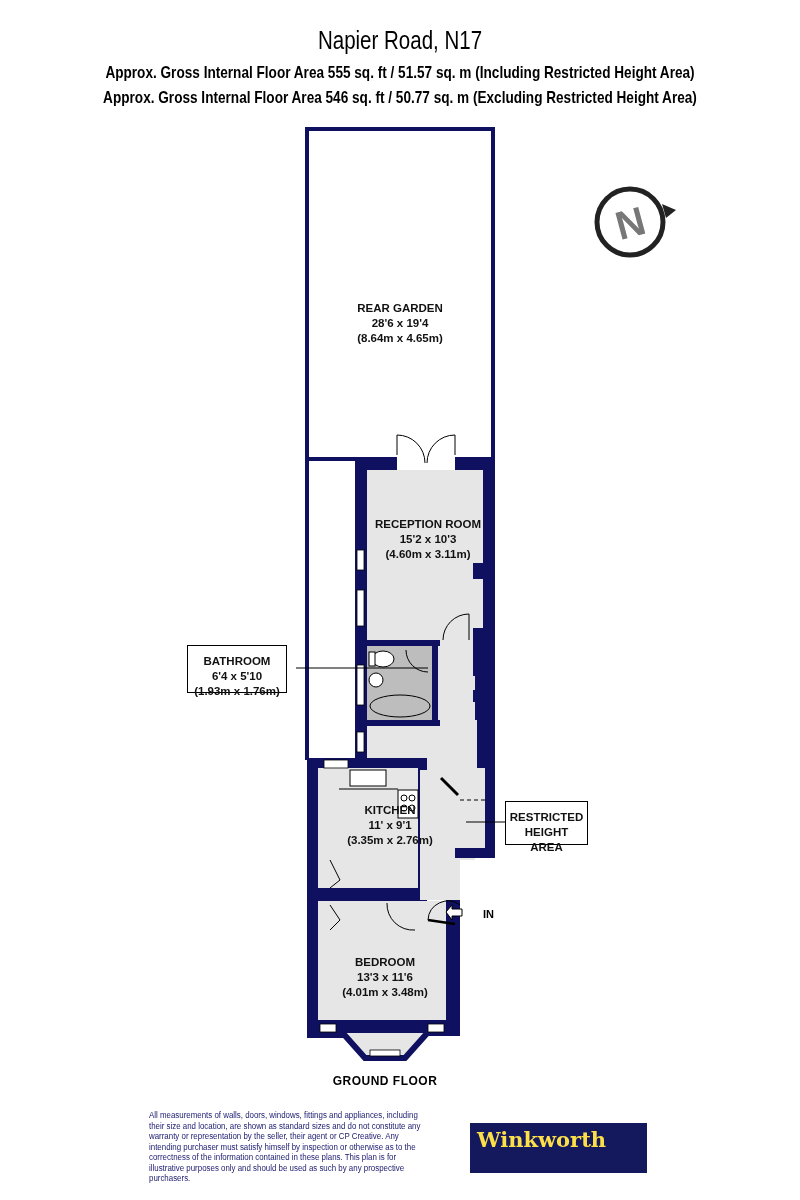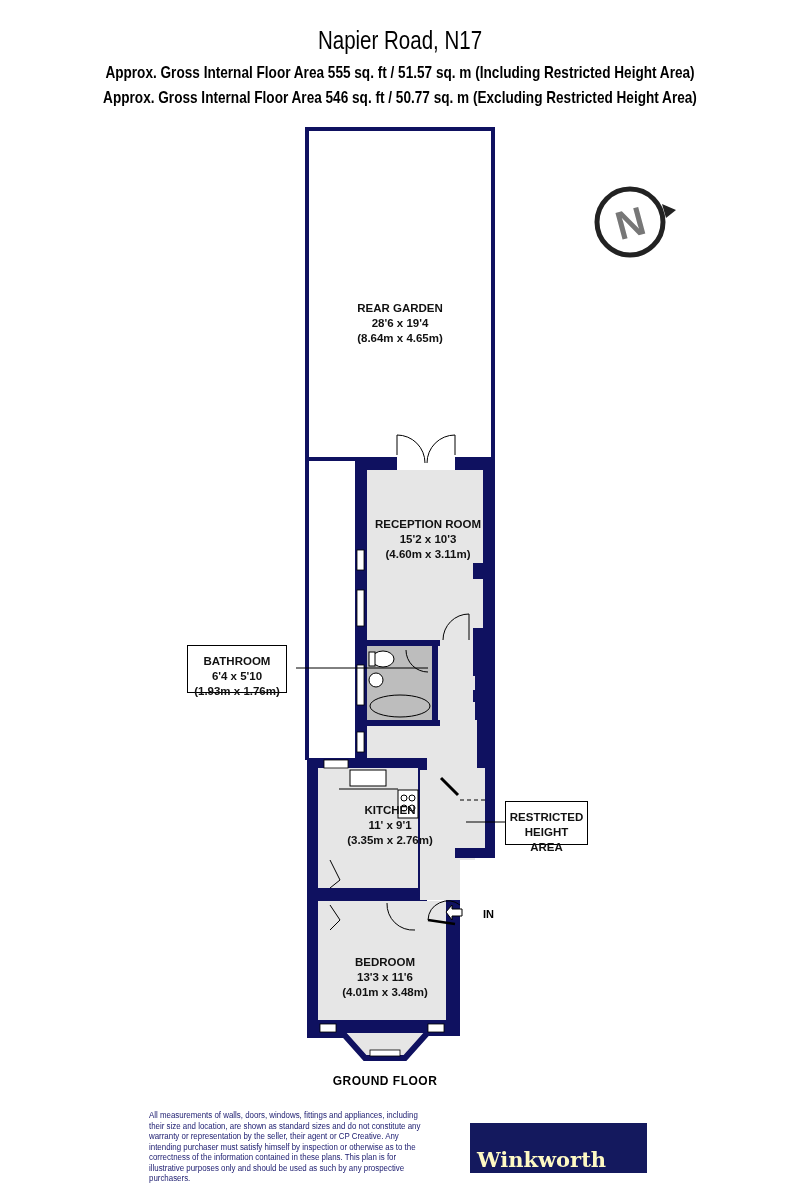--- a/index.html
+++ b/index.html
@@ -8,21 +8,21 @@
   .t1 { top:26px; font-size:25px; transform:scaleX(0.82); }
   .t2 { top:63px; font-size:17px; font-weight:bold; transform:scaleX(0.80); }
   .t3 { top:88px; font-size:17px; font-weight:bold; transform:scaleX(0.80); }
   svg.plan { position:absolute; left:0; top:0; }
   .label { position:absolute; text-align:center; font-weight:bold; font-size:11.5px; line-height:15px; color:#111; }
   .label div { white-space:nowrap; }
   .callout { position:absolute; border:1.5px solid #000; background:#fff; text-align:center; font-weight:bold; font-size:11.5px; line-height:15px; color:#111; box-sizing:border-box; }
   .floor-label { position:absolute; left:330px; top:1074px; width:110px; text-align:center; font-weight:bold; font-size:12px; letter-spacing:0.5px; }
   .disclaimer { position:absolute; left:149px; top:1110px; width:320px; font-size:9.2px; line-height:10.5px; color:#1a1a6e; transform:scaleX(0.86); transform-origin:left top; }
   .logo { position:absolute; left:470px; top:1123px; width:177px; height:50px; background:#14195e; }
-  .logo span { position:absolute; left:7px; top:4px; color:#fef9c3; font-family:"DejaVu Serif", serif; font-weight:bold; font-size:21px;margin-top:20px; }
+  .logo span { position:absolute; left:7px; top:4px; color:#fde047; font-family:"DejaVu Serif", serif; font-weight:bold; font-size:21px; }
   .in-label { position:absolute; left:465px; top:908px; font-size:11px; font-weight:bold;margin-left:18px; }
 </style>
 </head>
 <body>
 
 <div class="title t1">Napier Road, N17</div>
 <div class="title t2">Approx. Gross Internal Floor Area 555 sq. ft / 51.57 sq. m (Including Restricted Height Area)</div>
 <div class="title t3">Approx. Gross Internal Floor Area 546 sq. ft / 50.77 sq. m (Excluding Restricted Height Area)</div>
 
 <svg class="plan" width="800" height="1200">

